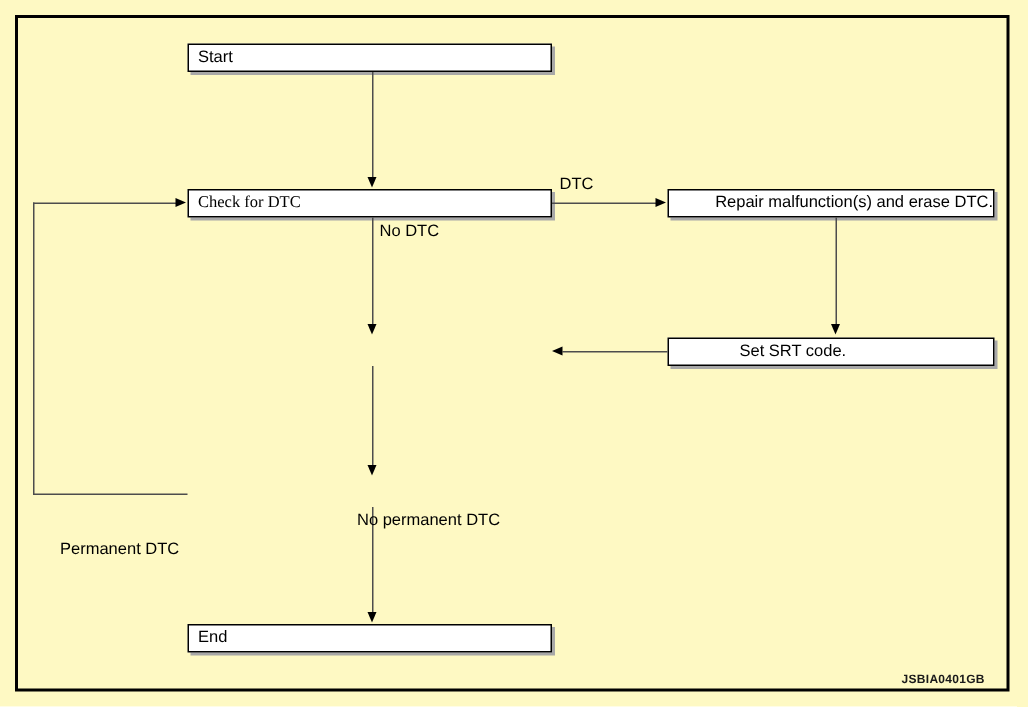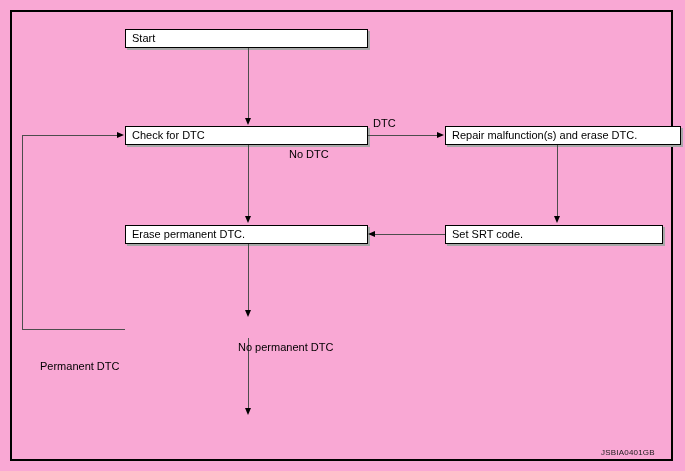--- a/index.html
+++ b/index.html
@@ -4,21 +4,21 @@
 <style>
   html, body {
     margin: 0;
     padding: 0;
     background: #ffffff;
   }
   #canvas {
     position: relative;
     width: 685px;
     height: 471px;
-    background: #f9a8d4;
+    background: #fef9c3;
     font-family: "Liberation Sans", sans-serif;
     overflow: hidden;
   }
   
   #frame {
     position: absolute;
     left: 10px;
     top: 10px;
     width: 663px;
     height: 451px;
@@ -88,50 +88,51 @@
     white-space: nowrap;
   }
   
   #figure-code {
     position: absolute;
     font-size: 8px;
     letter-spacing: 0.2px;
     color: #1a1a1a;
     white-space: nowrap;
     font-family: "Liberation Sans", sans-serif;
+    font-weight: bold;
   }
 </style>
 </head>
 <body>
 
 <div id="canvas">
 
   <div id="frame"></div>
 
   <div class="box" style="left:125px; top:29px; width:243px;">
     <span class="box-label">Start</span>
   </div>
 
-  <div class="box" style="left:125px; top:126px; width:243px;">
+  <div class="box" style="left:125px; top:126px; width:243px;font-family:Liberation Serif, serif;">
     <span class="box-label">Check for DTC</span>
   </div>
 
-  <div class="box" style="left:445px; top:126px; width:236px;">
+  <div class="box" style="left:445px; top:126px; width:218px;justify-content:flex-end;">
     <span class="box-label">Repair malfunction(s) and erase DTC.</span>
   </div>
 
-  <div class="box" style="left:125px; top:225px; width:243px;">
-    <span class="box-label">Erase permanent DTC.</span>
-  </div>
 
-  <div class="box" style="left:445px; top:225px; width:218px;">
+  <div class="box" style="left:445px; top:225px; width:218px;padding-left:41px;">
     <span class="box-label">Set SRT code.</span>
   </div>
 
 
+  <div class="box" style="left:125px; top:416px; width:243px;">
+    <span class="box-label">End</span>
+  </div>
 
   <div class="vline" style="left:248px; top:48px; height:71px;"></div>
   <div class="arrow-down" style="left:244.5px; top:118px;"></div>
 
   <div class="hline" style="left:368px; top:135px; width:70px;"></div>
   <div class="arrow-right" style="left:437px; top:131.5px;"></div>
 
   <div class="vline" style="left:557px; top:145px; height:72px;"></div>
   <div class="arrow-down" style="left:553.5px; top:216px;"></div>
 
@@ -147,21 +148,21 @@
   <div class="vline" style="left:248px; top:338px; height:71px;"></div>
   <div class="arrow-down" style="left:244.5px; top:408px;"></div>
 
   <div class="hline" style="left:22px; top:329px; width:103px;"></div>
   <div class="vline" style="left:22px; top:135px; height:195px;"></div>
   <div class="hline" style="left:22px; top:135px; width:96px;"></div>
   <div class="arrow-right" style="left:117px; top:131.5px;"></div>
 
   <div class="edge-label" style="left:373px; top:117px;">DTC</div>
 
-  <div class="edge-label" style="left:253px; top:148px;margin-left:36px;">No DTC</div>
+  <div class="edge-label" style="left:253px; top:148px;">No DTC</div>
 
   <div class="edge-label" style="left:40px; top:316px;margin-top:44px;">Permanent DTC</div>
 
   <div class="edge-label" style="left:238px; top:341px;">No permanent DTC</div>
 
   <div id="figure-code" style="left:601px; top:448px;">JSBIA0401GB</div>
 
 </div>
 
 </body></html>

